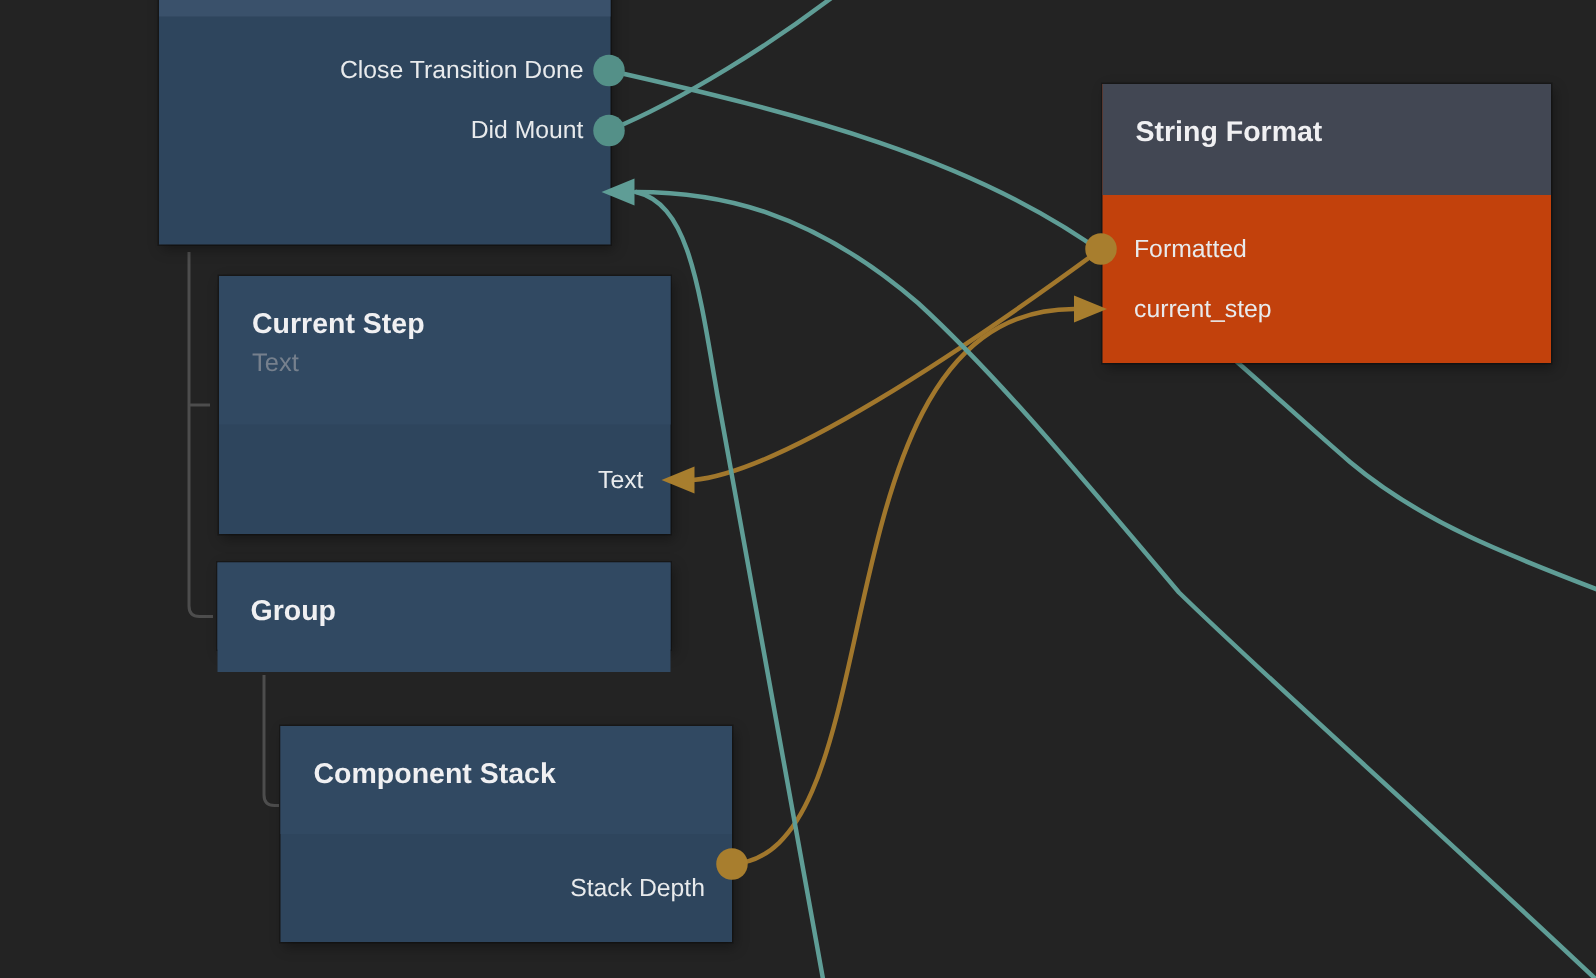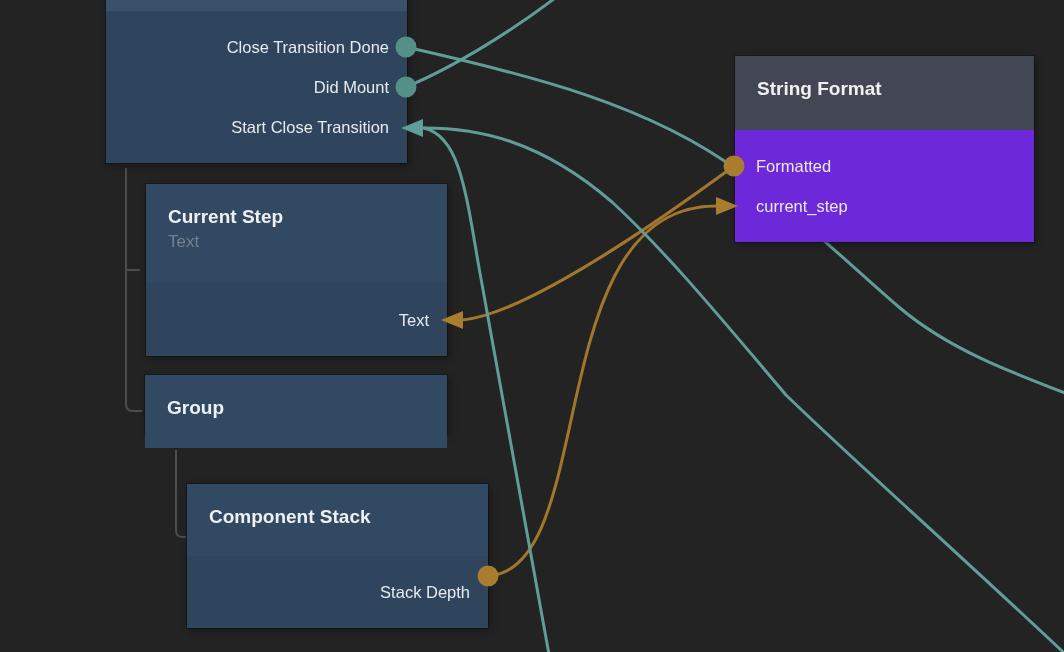--- a/index.html
+++ b/index.html
@@ -11,21 +11,21 @@
   .canvas{position:relative;width:1064px;height:652px;overflow:hidden;}
   svg.layer{position:absolute;left:0;top:0;width:1064px;height:652px;}
   #wires-layer{z-index:1;}
   #nodes-layer{position:absolute;left:0;top:0;width:1064px;height:652px;z-index:2;}
   #ports-layer{z-index:3;pointer-events:none;}
   .node{
     position:absolute;
     box-shadow:0 0 0 1px rgba(0,0,0,.28), 2px 3px 8px rgba(0,0,0,.35);
   }
   .node.blue{background:#2e455d;}
-  .node.gray{background:#6d28d9;}
+  .node.gray{background:#c2410c;}
   .node-header{position:absolute;left:0;top:0;right:0;box-sizing:border-box;padding:20px 22px 0 22px;}
   .node.blue .node-header{background:#314962;}
   .node.blue .node-header.sliver{background:#3a516b;}
   .node.gray .node-header{background:#424753;}
   .node-title{
     display:block;font-size:19px;font-weight:600;color:#f0f0f2;line-height:26px;
     white-space:nowrap;
   }
   .node-subtitle{display:block;font-size:17px;color:#76808d;line-height:24px;white-space:nowrap;}
   .port-row{
@@ -48,21 +48,20 @@
       <path d="M406,47 C530,75 650,105 740,172 C810,225 850,265 900,308 C950,350 1010,372 1078,398" fill="none" stroke="#5f9d96" stroke-width="3" stroke-linecap="round"></path>
       <path d="M406,87 C452,68 515,30 568,-12" fill="none" stroke="#5f9d96" stroke-width="3" stroke-linecap="round"></path>
       <path d="M1080,668 C950,545 855,462 786,395 C706,300 660,246 612,202 C540,140 478,128 424,128" fill="none" stroke="#5f9d96" stroke-width="3" stroke-linecap="round"></path>
       <path d="M550,660 C525,520 500,380 478,262 C465,185 458,136 424,128" fill="none" stroke="#5f9d96" stroke-width="3" stroke-linecap="round"></path>
     </svg>
   <div id="nodes-layer">
       <div class="node blue" style="left: 106px; top: -49px; width: 301px; height: 212px;">
         <div class="node-header sliver" style="height: 60px;"></div>
         <div class="port-row right" style="top: 84px;">Close Transition Done</div>
         <div class="port-row right" style="top: 124px;">Did Mount</div>
-        <div class="port-row right" style="top: 164px;">Start Close Transition</div>
       </div>
       <div class="node blue" style="left: 146px; top: 184px; width: 301px; height: 172px;">
         <div class="node-header" style="height: 99px;">
           <span class="node-title">Current Step</span>
           <span class="node-subtitle">Text</span>
         </div>
         <div class="port-row right" style="top: 124px;">Text</div>
       </div>
       <div class="node blue" style="left: 145px; top: 375px; width: 302px; height: 58px;">
         <div class="node-header" style="height: 73px;">

